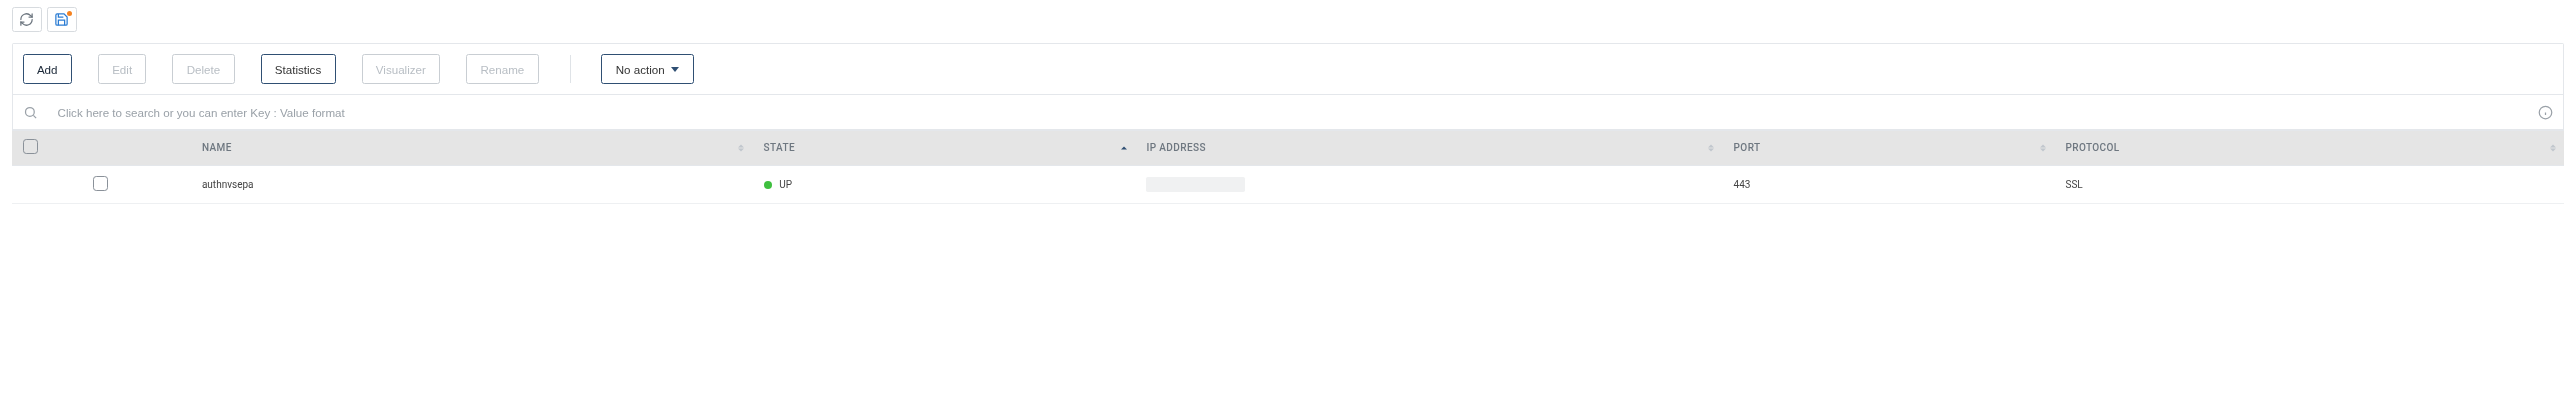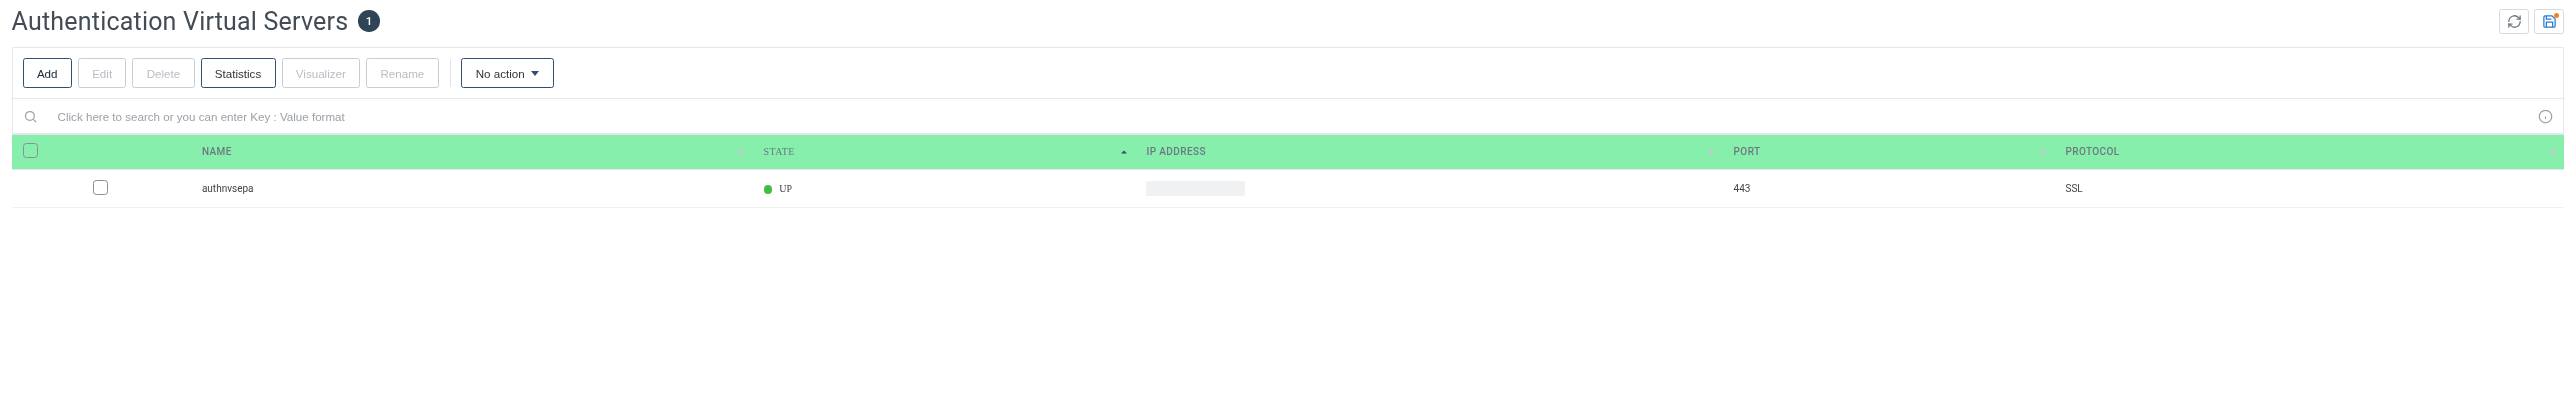--- a/index.html
+++ b/index.html
@@ -61,21 +61,21 @@
       border-radius: 50%;
     }
 
     .toolbar {
       border: 0.8px solid #e4e7eb;
       border-bottom: none;
       border-radius: 1.7px 1.7px 0 0;
       padding: 10px 10px;
       display: flex;
       align-items: center;
-      gap: 6px;
+      gap: 26px;
     }
     .btn {
       height: 30px;
       padding: 0 13.3px;
       border: 0.8px solid #c9ced3;
       border-radius: 2.5px;
       background: #fff;
       font-size: 11.6px;
       cursor: pointer;
       color: #333;
@@ -118,21 +118,21 @@
     }
     .search-bar input::placeholder { color: #9aa1a8; }
     .search-icon { color: #9aa1a8; }
     .info-icon { color: #9aa1a8; cursor: pointer; }
 
     table.data-table {
       width: 100%;
       border-collapse: collapse;
     }
     .data-table thead th {
-      background: #86efac;
+      background: #e5e5e5;
       border-top: 0.8px solid #e4e7eb;
       border-bottom: 0.8px solid #e4e7eb;
       text-align: left;
       font-size: 10px;
       letter-spacing: 0.4px;
       color: #6e7780;
       font-weight: 500;
       padding: 8.3px 11.6px;
       position: relative;
     }
@@ -177,35 +177,31 @@
     .state-up { background: #3fbf3f; }
     .ip-mask {
       display: inline-block;
       width: 99px;
       height: 15px;
       background: #f0f1f2;
       border-radius: 1.7px;
       vertical-align: middle;
     }
     .col-name { width: 22%; }
-    .col-state { width: 15%; font-family: Liberation Serif, serif; }
+    .col-state { width: 15%; }
     .col-ip { width: 23%; }
     .col-port { width: 13%; text-align: left; padding-right: 33px !important; }
     .col-protocol { width: 20%; }
     th.col-port .sort-handle { right: 8.3px; }
   </style>
 </head>
 <body>
 
 <div class="page">
   <div class="header-row">
-    <div class="title-group">
-      <h1 class="page-title">Authentication Virtual Servers</h1>
-      <span class="count-badge">1</span>
-    </div>
     <div class="header-actions">
       <button class="icon-btn">
         <svg viewBox="0 0 24 24" fill="none" stroke="#6e7780" stroke-width="2" stroke-linecap="round">
           <path d="M3 12a9 9 0 0 1 15.5-6.3L21 8"></path>
           <path d="M21 3v5h-5"></path>
           <path d="M21 12a9 9 0 0 1-15.5 6.3L3 16"></path>
           <path d="M3 21v-5h5"></path>
         </svg>
       </button>
       <button class="icon-btn">

